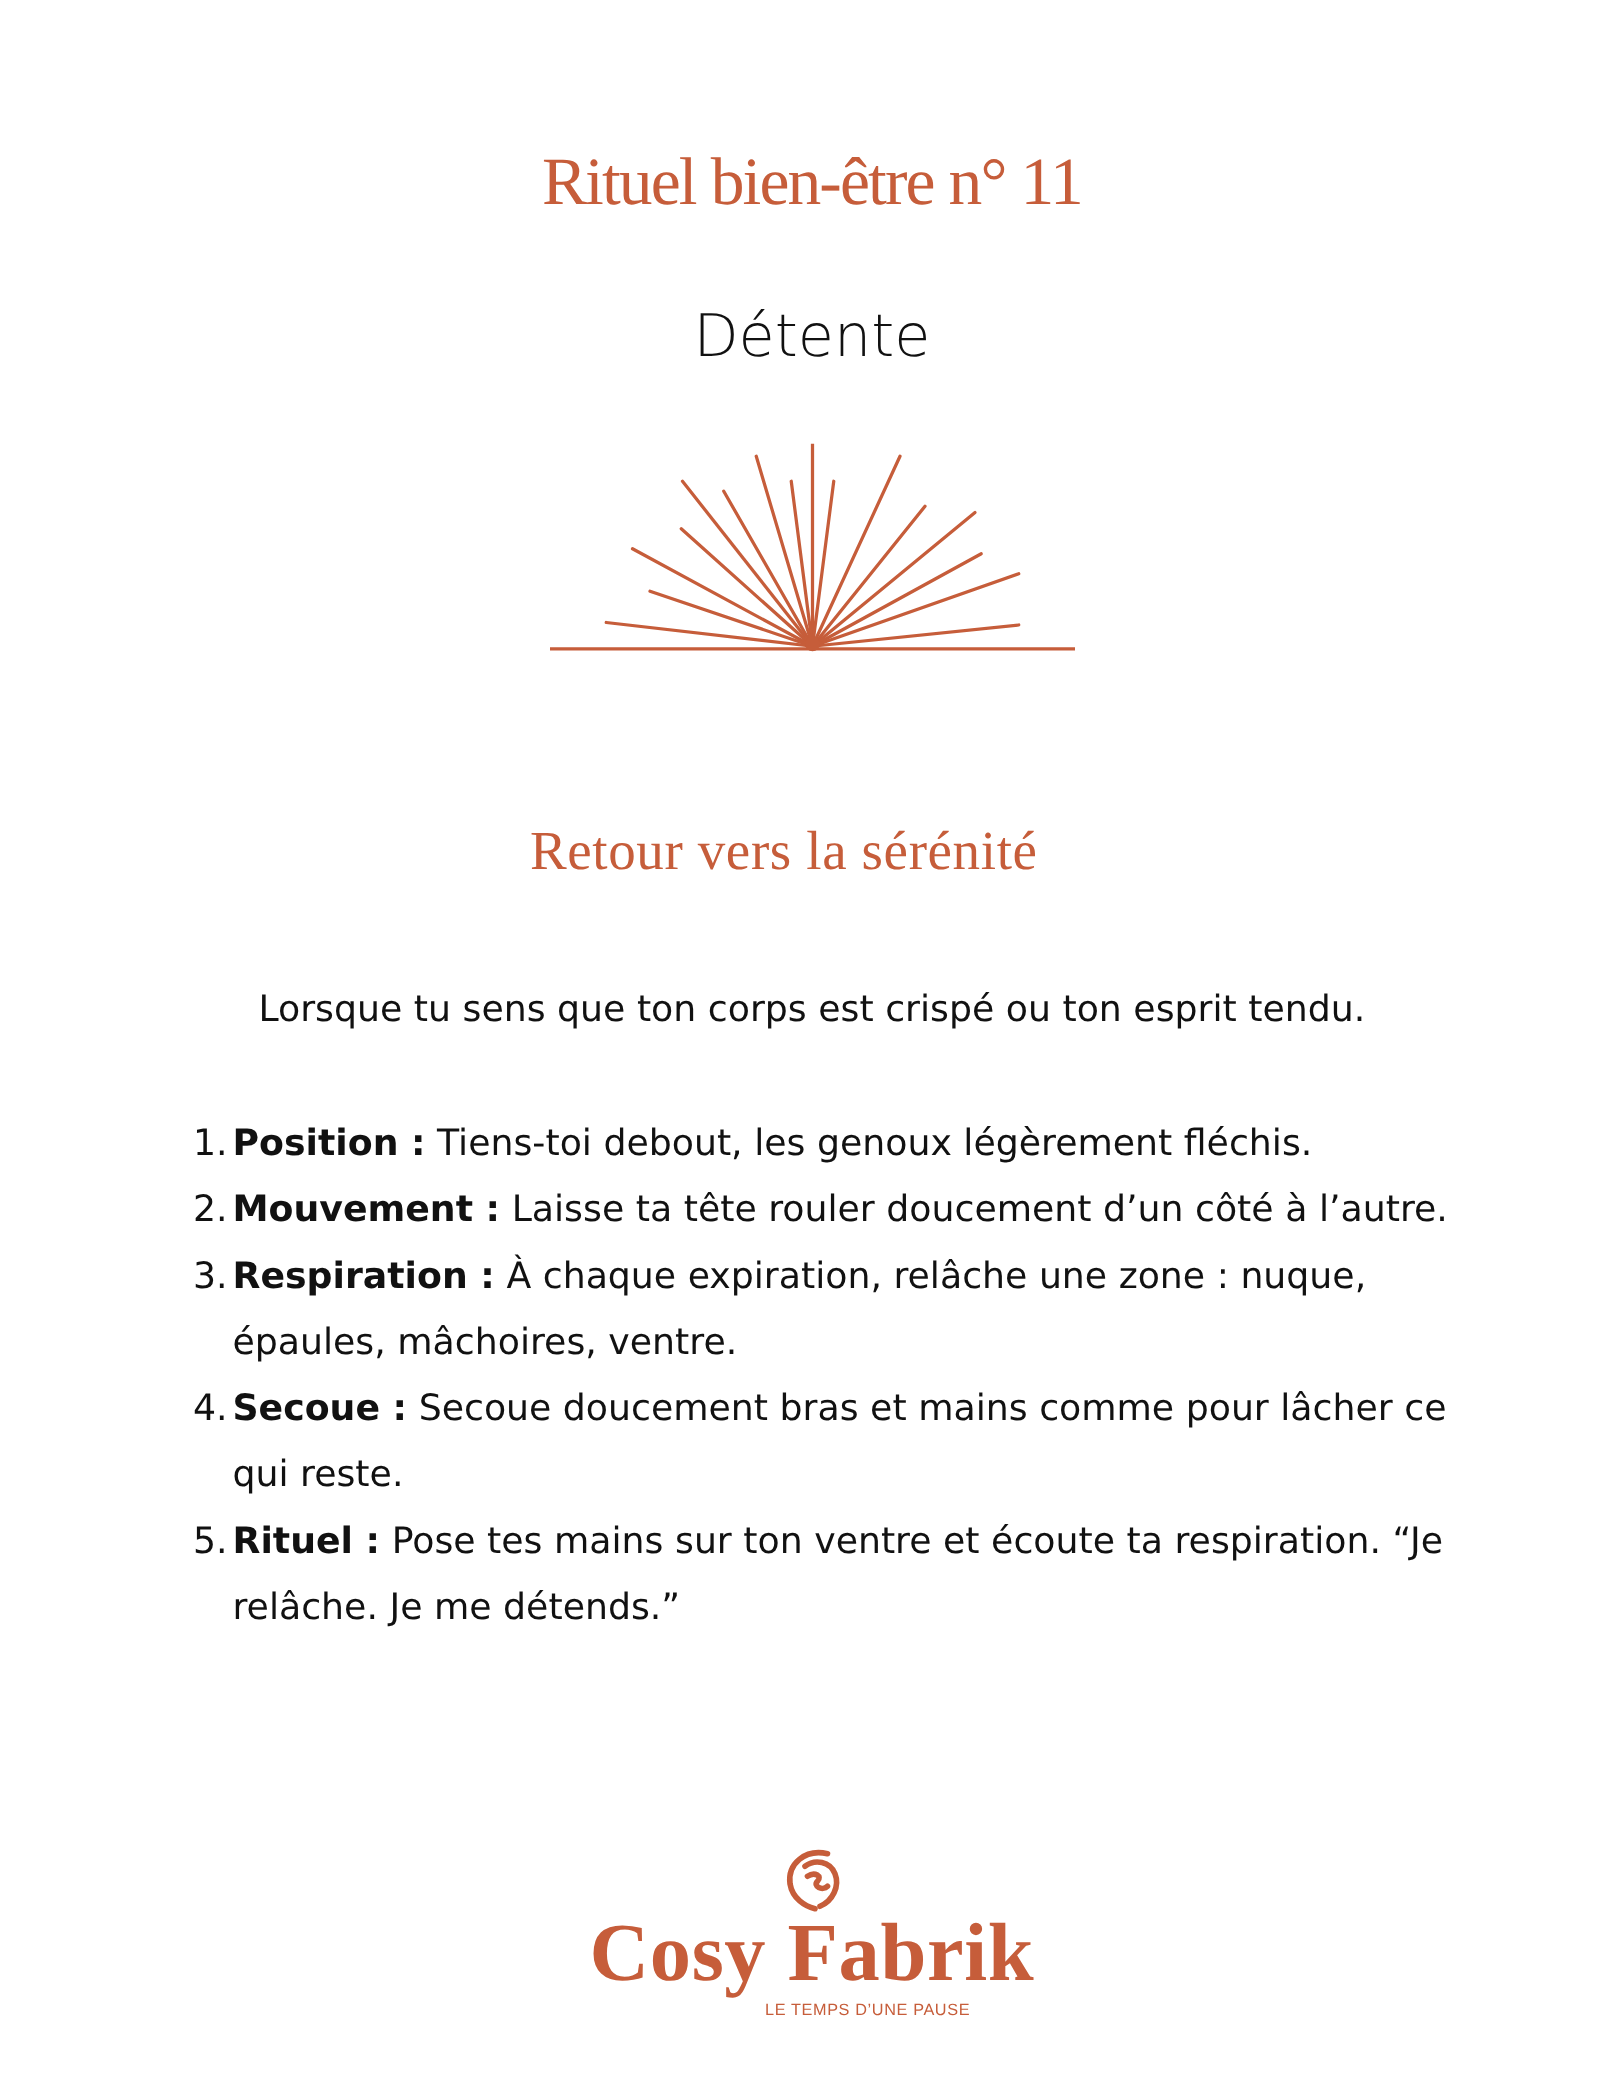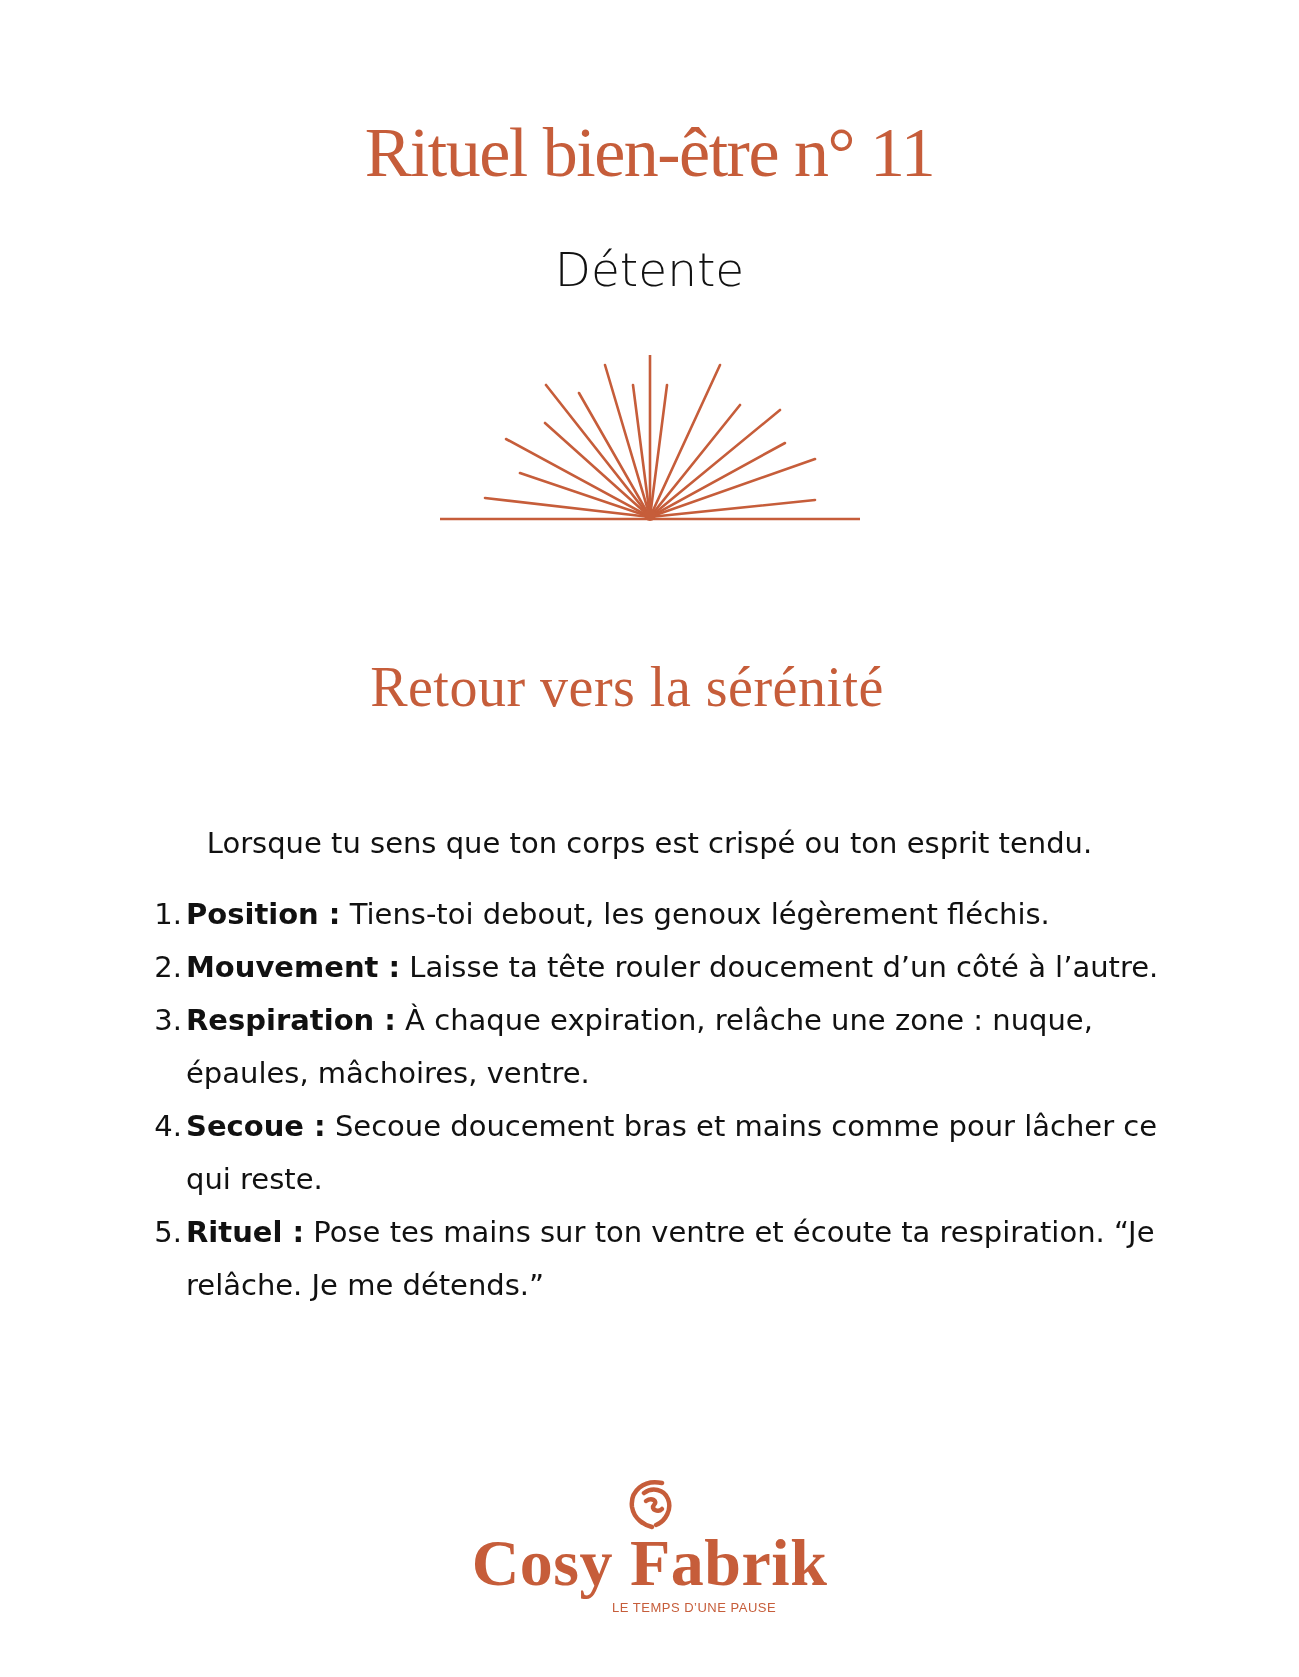--- a/index.html
+++ b/index.html
@@ -1,21 +1,21 @@
 <!DOCTYPE html>
 <html><head>
 <meta charset="utf-8">
 <style>
   html, body { margin:0; padding:0; background:#ffffff; }
   body { width:1299px; height:1677px; position:relative; overflow:hidden; font-family:"Liberation Sans", sans-serif; color:#111; }
-  .title { position:absolute; top:118px; left:0; width:1299px; text-align:center; font-family:"Liberation Serif", serif; font-size:70px; color:#c65d3a; letter-spacing:-1.5px; line-height:1; }
+  .title { position:absolute; top:118px; left:0; width:1299px; text-align:center; font-family:"Liberation Serif", serif; font-size:54px; color:#c65d3a; letter-spacing:-1.5px; line-height:1; }
   .subtitle { position:absolute; top:242px; left:0; width:1299px; text-align:center; font-family:"DejaVu Sans", sans-serif; font-size:47px; color:#111; font-weight:300; }
   .sun { position:absolute; left:440px; top:355px; width:420px; height:175px; }
-  .section-title { position:absolute; top:655px; left:0; width:1254px; text-align:center; font-family:"Liberation Serif", serif; font-size:56px; color:#c65d3a; letter-spacing:0.5px; }
-  .intro { position:absolute; top:790px; left:0; width:1299px; text-align:center; font-family:"DejaVu Sans", sans-serif; font-size:29px; color:#111;margin-top:36px; }
+  .section-title { position:absolute; top:655px; left:0; width:1254px; text-align:center; font-family:"Liberation Serif", serif; font-size:44px; color:#c65d3a; letter-spacing:0.5px; }
+  .intro { position:absolute; top:790px; left:0; width:1299px; text-align:center; font-family:"DejaVu Sans", sans-serif; font-size:29px; color:#111; }
   .steps { position:absolute; top:888px; left:150px; width:1030px; margin:0; padding:0; list-style:none; font-family:"DejaVu Sans", sans-serif; font-size:29px; line-height:53px; color:#111; }
   .steps li { position:relative; padding-left:36px; }
   .steps .num { position:absolute; left:-12px; width:44px; text-align:right; }
   .steps b { font-weight:bold; }
   .logo { position:absolute; top:1475px; left:0; width:1299px; text-align:center; }
   .logo-icon { width:56px; height:56px; margin:0 auto; display:block; }
   .brand { position:absolute; top:1530px; left:0; width:1299px; text-align:center; font-family:"Liberation Serif", serif; font-size:66px; color:#c65d3a; letter-spacing:0.5px; line-height:1;font-weight:bold; }
   .tagline { position:absolute; top:1600px; left:612px; font-family:Liberation Sans, sans-serif; font-size:13px; color:#c65d3a; letter-spacing:0.5px; }
 </style>
 </head>

